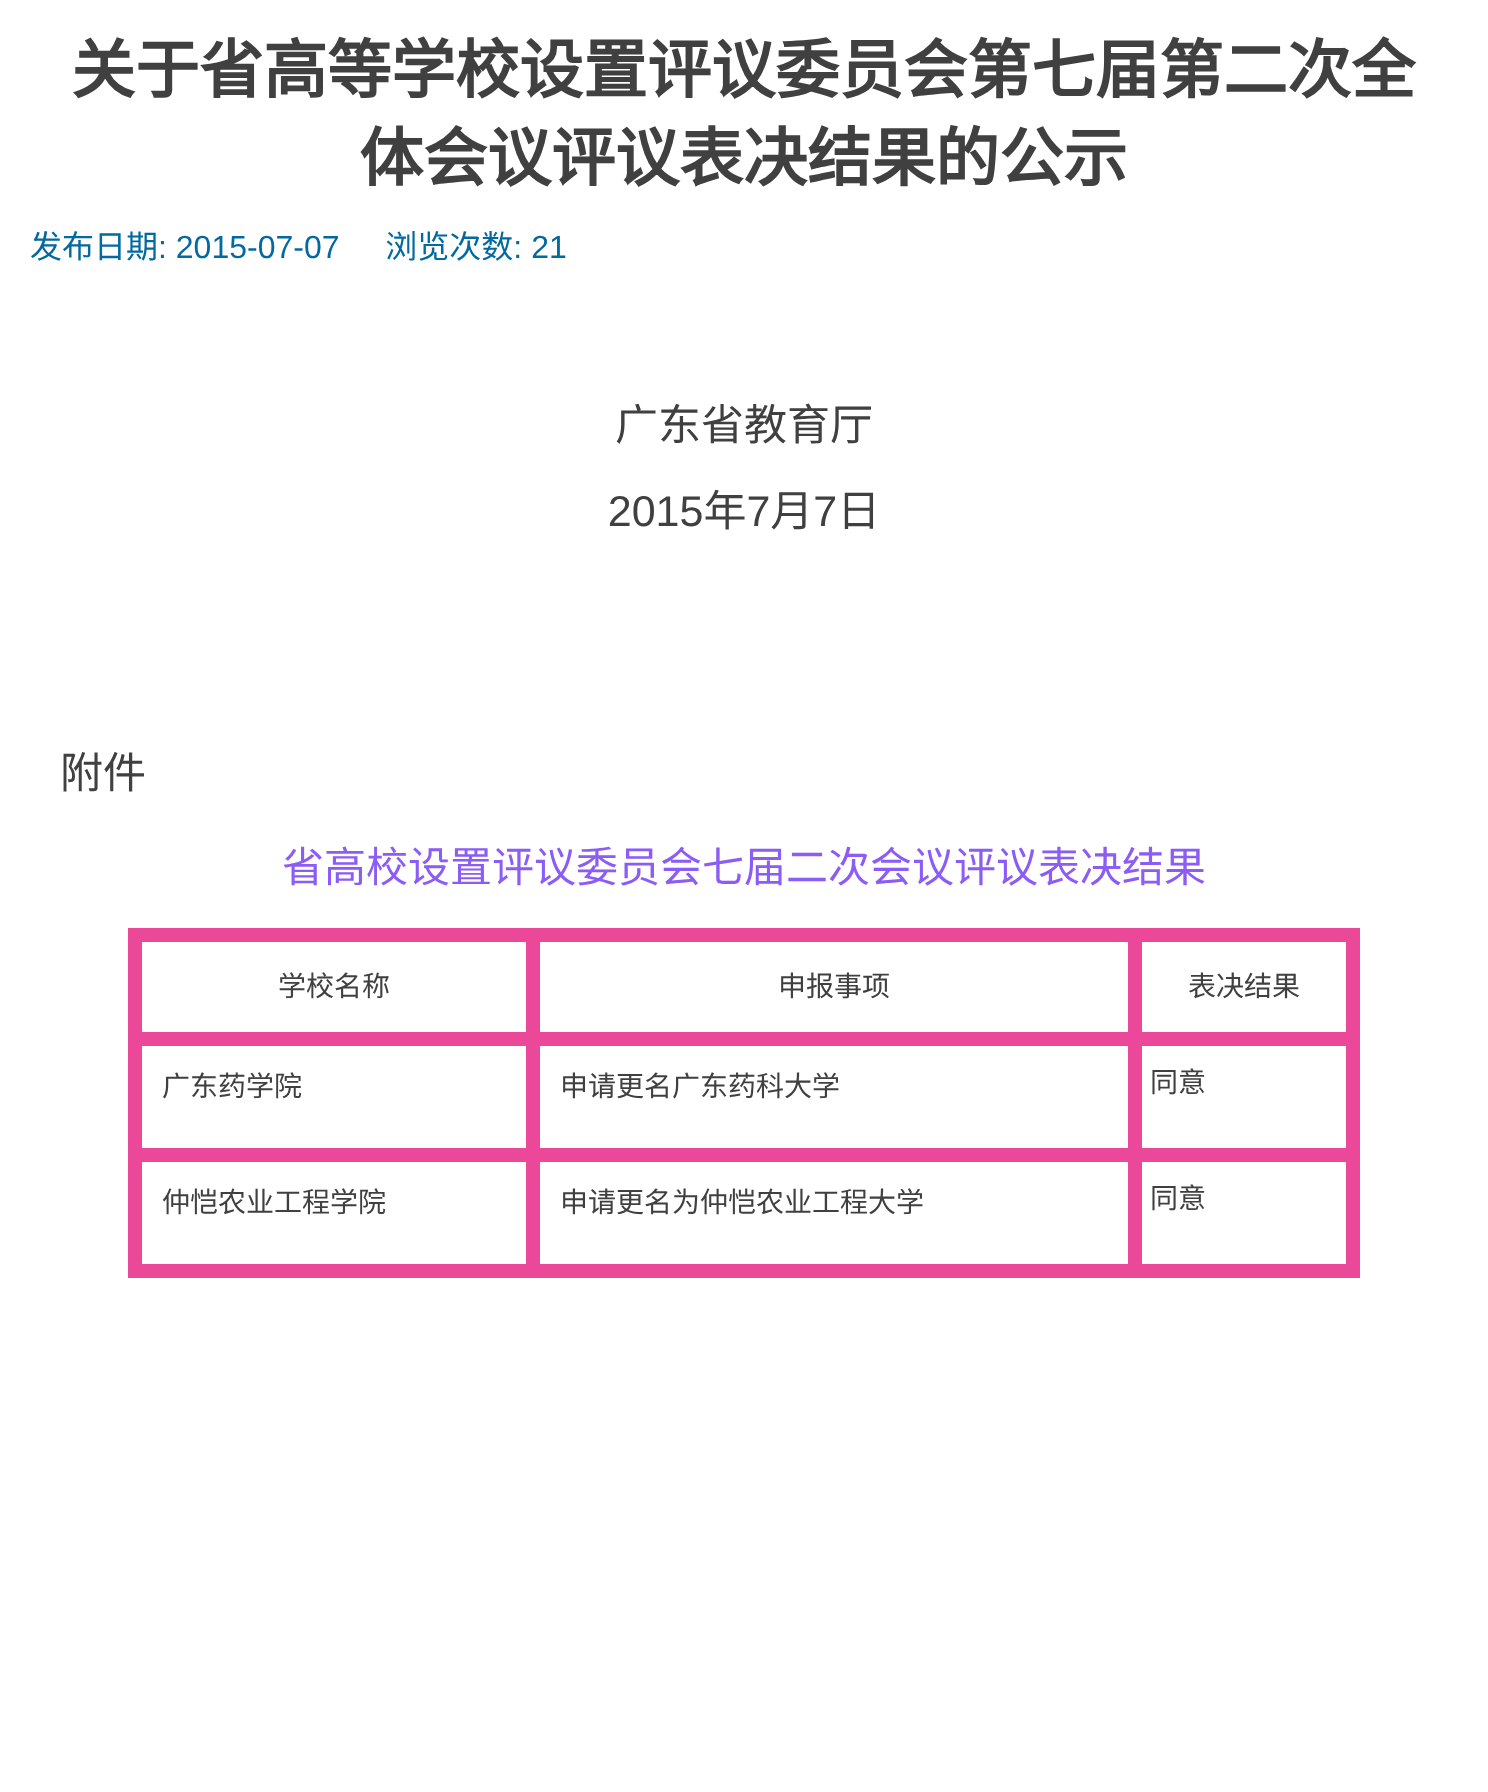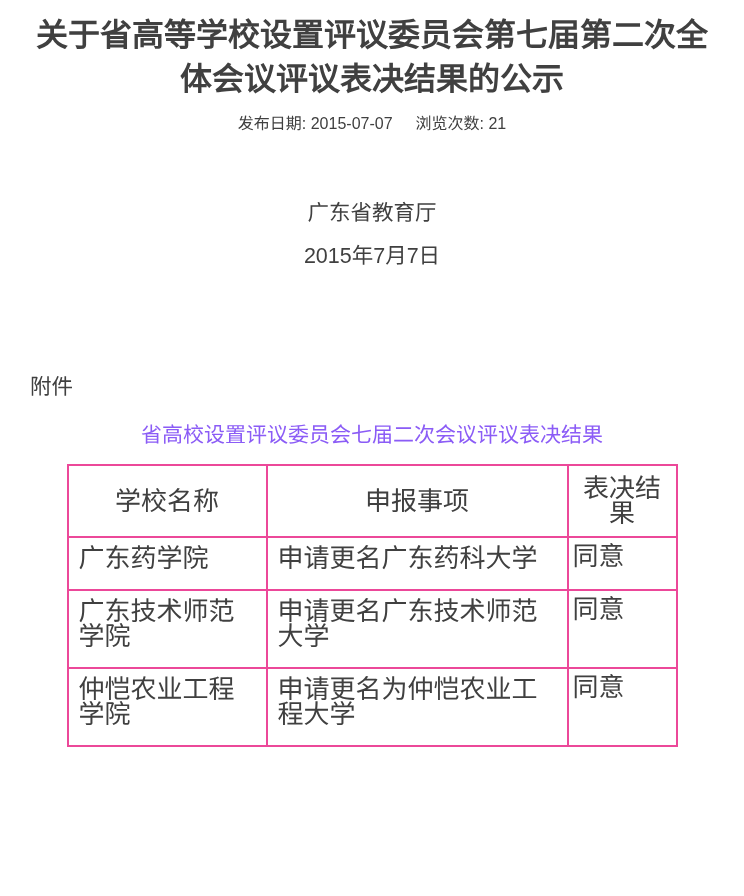--- a/index.html
+++ b/index.html
@@ -17,23 +17,23 @@
     padding: 0 8px;
     font-size: 32px;
     line-height: 44px;
     font-weight: bold;
     text-align: center;
     color: #404040;
   }
 
   .meta {
     margin-top: 9px;
-    text-align: center;
+    text-align: left;
     font-size: 16px;
-    color: #404040;
+    color: #0369a1;
   }
   .meta .gap { display: inline-block; width: 14px; }
 
   .content { margin-top: 30px; }
   .body-para {
     margin: 0 0 20px;
     font-size: 21.5px;
     line-height: 35px;
     text-indent: 2em;
     text-align: left;
@@ -61,22 +61,22 @@
   }
 
   table.results {
     width: 609px;
     margin: 12px auto 0;
     border-collapse: collapse;
     table-layout: fixed;
     color: #404040;
   }
   table.results th, table.results td {
-    border: 2px solid #ec4899;
-    font-size: 26px;
+    border: 7px solid #ec4899;
+    font-size: 14px;
     line-height: 25px;
   }
   table.results th {
     font-weight: normal;
     text-align: center;
     padding: 10px 6px;
   }
   table.results td {
     vertical-align: top;
     padding: 8px 10px 18px;
@@ -120,25 +120,20 @@
         <th>表决结果</th>
       </tr>
     </thead>
     <tbody>
       <tr>
         <td>广东药学院</td>
         <td>申请更名广东药科大学</td>
         <td class="result-cell">同意</td>
       </tr>
       <tr>
-        <td>广东技术师范学院</td>
-        <td>申请更名广东技术师范大学</td>
-        <td class="result-cell">同意</td>
-      </tr>
-      <tr>
         <td>仲恺农业工程学院</td>
         <td>申请更名为仲恺农业工程大学</td>
         <td class="result-cell">同意</td>
       </tr>
     </tbody>
   </table>
 
 </div>
 
 </body></html>

